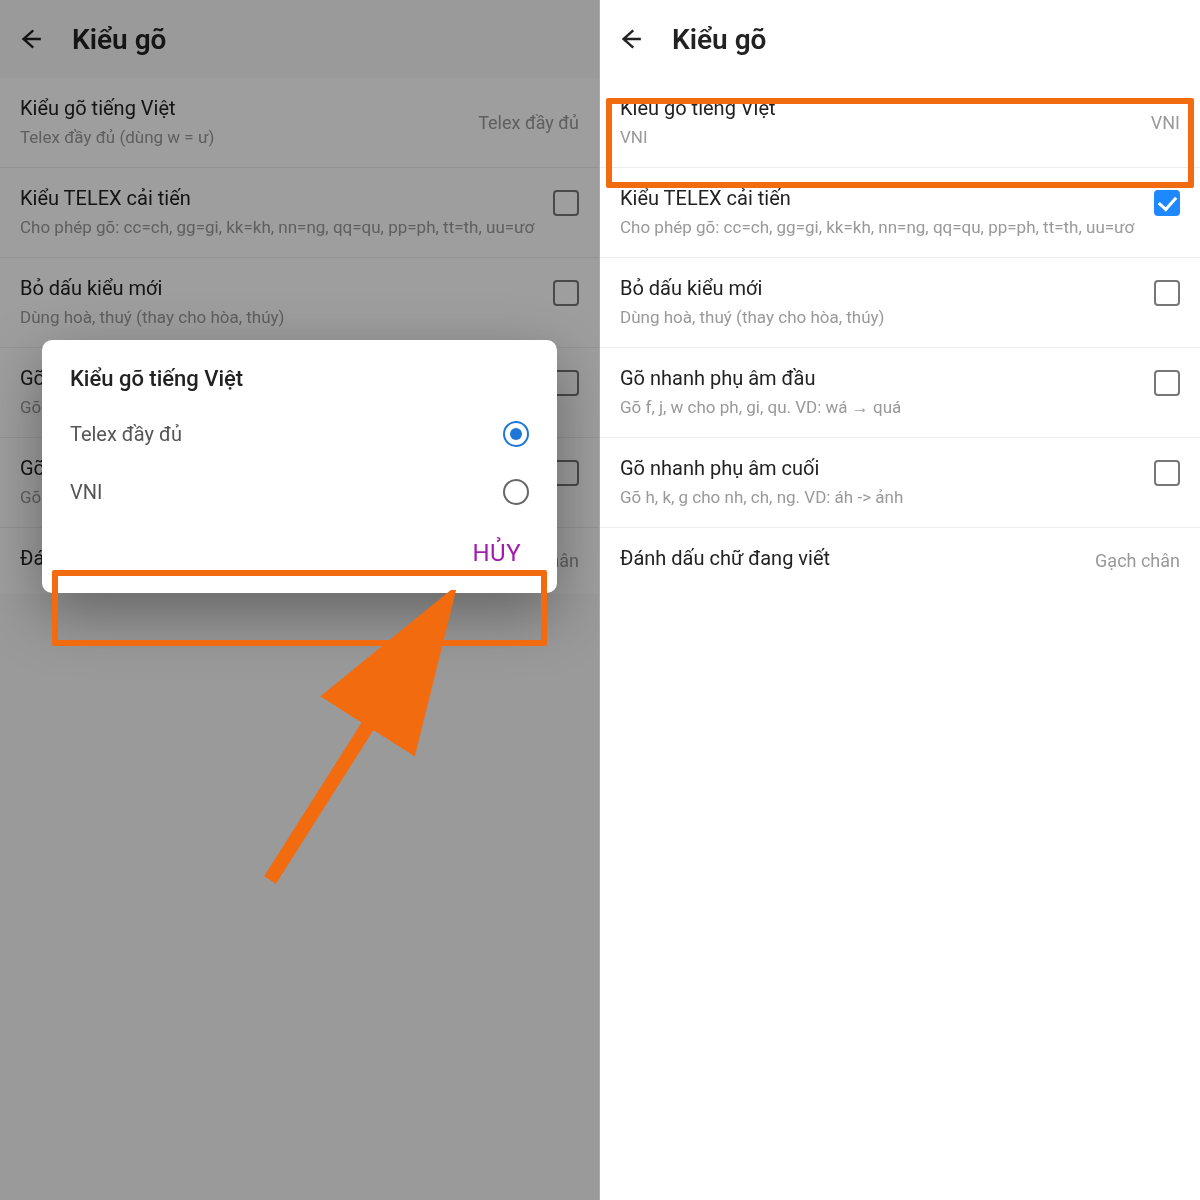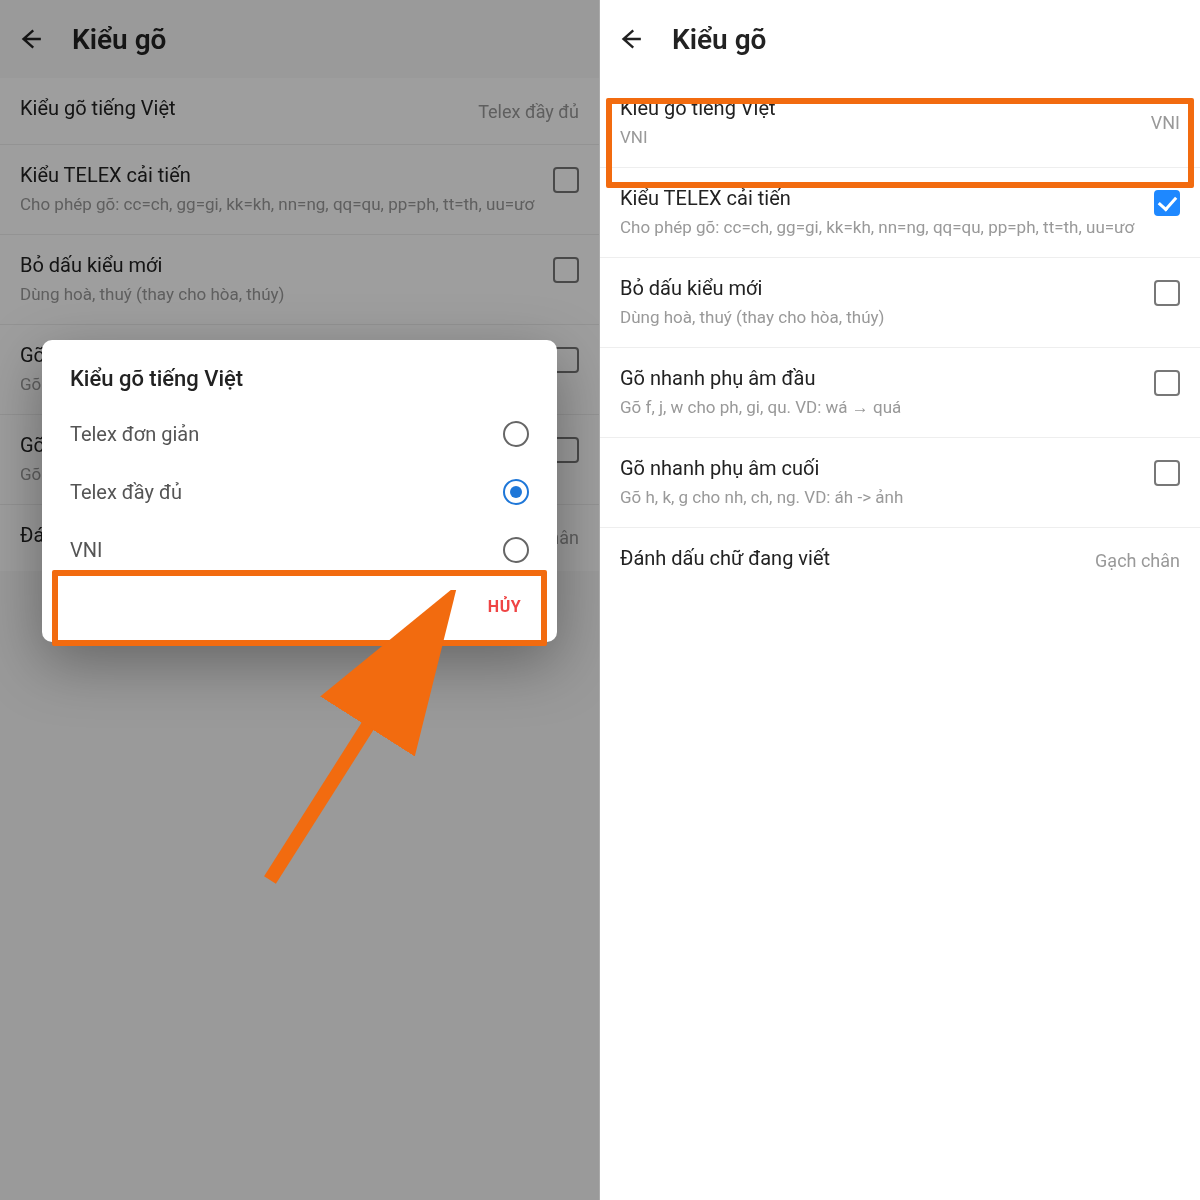--- a/index.html
+++ b/index.html
@@ -139,23 +139,23 @@
     background: #1e77d8;
     border-radius: 50%;
     transform: translate(-50%,-50%);
   }
   .dialog-actions {
     display: flex;
     justify-content: flex-end;
     padding: 8px 22px 8px 0;
   }
   .dialog-btn {
-    font-size: 16px;
-    font-weight: 700;
-    color: #ef4444;
+    font-size: 24px;
+    font-weight: 400;
+    color: #a21caf;
     padding: 10px 14px;
     letter-spacing: 0.5px;
     text-transform: uppercase;
   }
   
   .highlight {
     position: absolute;
     border: 6px solid #f26b0f;
     border-radius: 2px;
     pointer-events: none;
@@ -193,20 +193,21 @@
         </svg>
     </span>
     <span class="header-title">Kiểu gõ</span>
   </div>
 
   <div class="list">
 
     <div class="item">
       <div class="item-text">
         <div class="item-title">Kiểu gõ tiếng Việt</div>
+        <div class="item-sub">Telex đầy đủ (dùng w = ư)</div>
       </div>
       <div class="item-value">Telex đầy đủ</div>
     </div>
 
     <div class="item">
       <div class="item-text">
         <div class="item-title">Kiểu TELEX cải tiến</div>
         <div class="item-sub">Cho phép gõ: cc=ch, gg=gi, kk=kh, nn=ng, qq=qu, pp=ph, tt=th, uu=ươ</div>
       </div>
       <div class="item-control">
@@ -251,24 +252,20 @@
       </div>
       <div class="item-value">Gạch chân</div>
     </div>
   </div>
 
   <div class="dim"></div>
 
   <div class="dialog">
     <div class="dialog-title">Kiểu gõ tiếng Việt</div>
 
-    <div class="radio-row">
-      <span class="radio-label">Telex đơn giản</span>
-      <span class="radio"></span>
-    </div>
     <div class="radio-row">
       <span class="radio-label">Telex đầy đủ</span>
       <span class="radio selected"></span>
     </div>
     <div class="radio-row">
       <span class="radio-label">VNI</span>
       <span class="radio"></span>
     </div>
 
     <div class="dialog-actions">

